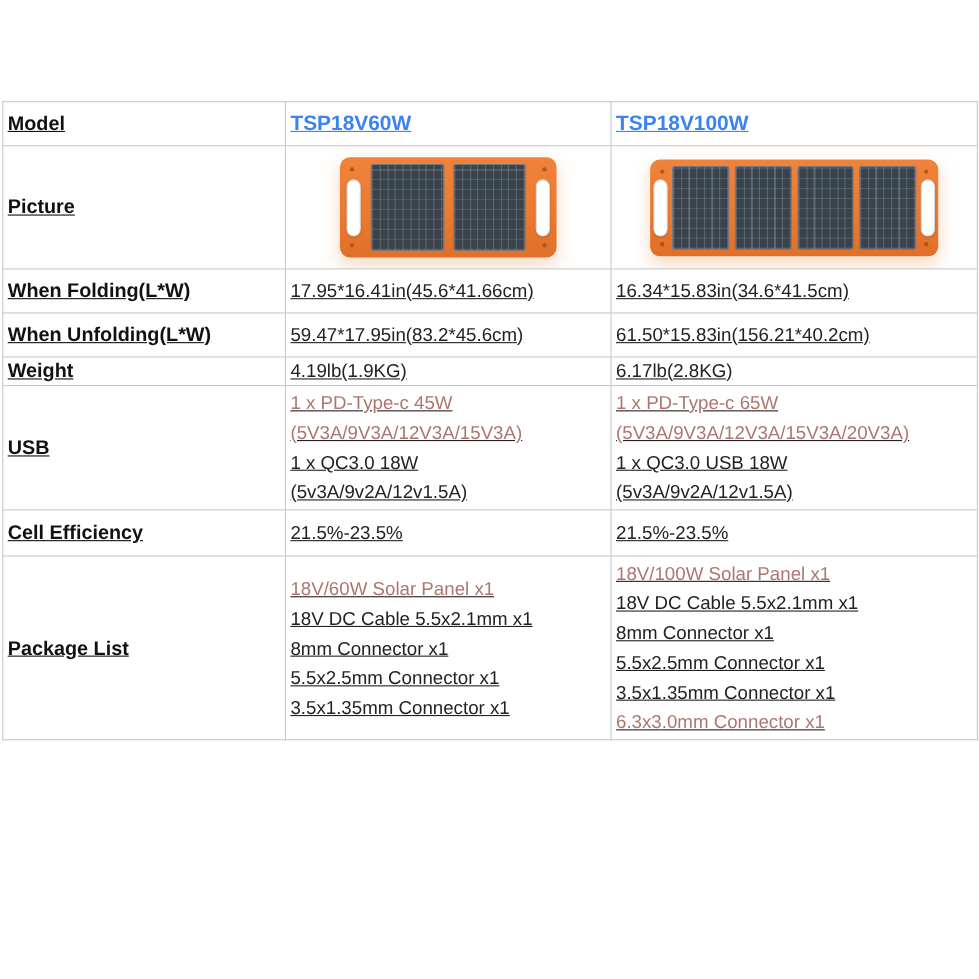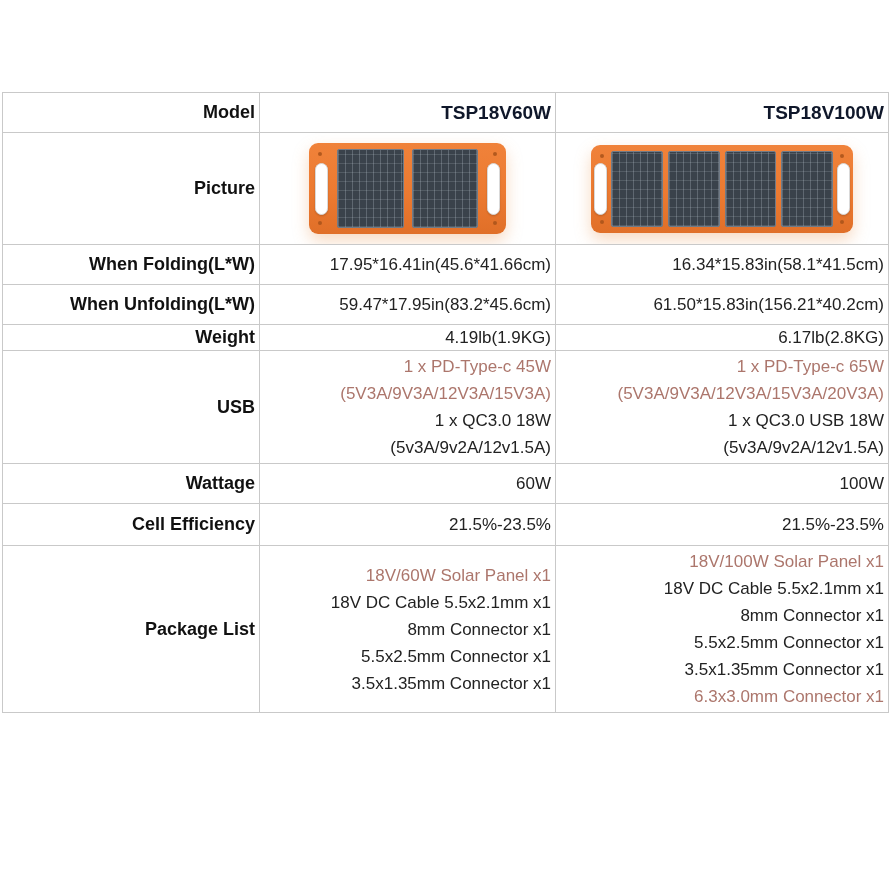--- a/index.html
+++ b/index.html
@@ -18,39 +18,40 @@
   }
   .page{width:890px;height:890px;position:relative;}
   table.spec-table{
     border-collapse:collapse;
     table-layout:fixed;
     width:886px;
     margin:92px 2px 0 2px;
   }
   .spec-table td{
     border:1px solid var(--border);
-    text-align:right;
+    text-align:left;
     vertical-align:middle;
     padding:2px 4px;
     font-size:17px;
     color:#222;
     overflow:hidden;
+    text-decoration:underline;
   }
   col.c1{width:257px;}
   col.c2{width:296px;}
   col.c3{width:333px;}
   td.lbl{
     font-weight:bold;
     font-size:18px;
     color:#111;
   }
   td.hdr{
     font-weight:bold;
     font-size:19px;
-    color:#0f172a;
+    color:#3b82f6;
   }
   tr.r-model td{height:40px;}
   tr.r-picture td{height:112px;}
   tr.r-solarcells td{height:42px;}
   tr.r-folding td{height:40px;}
   tr.r-unfolding td{height:40px;}
   tr.r-weight td{height:24px;}
   tr.r-dc td{height:40px;}
   tr.r-usb td{height:108px;}
   tr.r-wattage td{height:40px;}
@@ -149,21 +150,21 @@
           <span class="handle hl"></span>
           <span class="handle hr"></span>
         </div>
       </td>
     </tr>
 
 
     <tr class="r-folding">
       <td class="lbl">When Folding(L*W)</td>
       <td class="accent">17.95*16.41in(45.6*41.66cm)</td>
-      <td class="accent">16.34*15.83in(58.1*41.5cm)</td>
+      <td class="accent">16.34*15.83in(34.6*41.5cm)</td>
     </tr>
 
     <tr class="r-unfolding">
       <td class="lbl">When Unfolding(L*W)</td>
       <td class="accent">59.47*17.95in(83.2*45.6cm)</td>
       <td class="accent">61.50*15.83in(156.21*40.2cm)</td>
     </tr>
 
     <tr class="r-weight">
       <td class="lbl">Weight</td>
@@ -181,25 +182,20 @@
         <div class="line">(5v3A/9v2A/12v1.5A)</div>
       </td>
       <td>
         <div class="line accent">1 x PD-Type-c 65W</div>
         <div class="line accent">(5V3A/9V3A/12V3A/15V3A/20V3A)</div>
         <div class="line">1 x QC3.0 USB 18W</div>
         <div class="line">(5v3A/9v2A/12v1.5A)</div>
       </td>
     </tr>
 
-    <tr class="r-wattage">
-      <td class="lbl">Wattage</td>
-      <td class="accent">60W</td>
-      <td class="accent">100W</td>
-    </tr>
 
     <tr class="r-celleff">
       <td class="lbl">Cell Efficiency</td>
       <td>21.5%-23.5%</td>
       <td>21.5%-23.5%</td>
     </tr>
 
     <tr class="r-package">
       <td class="lbl">Package List</td>
       <td>

